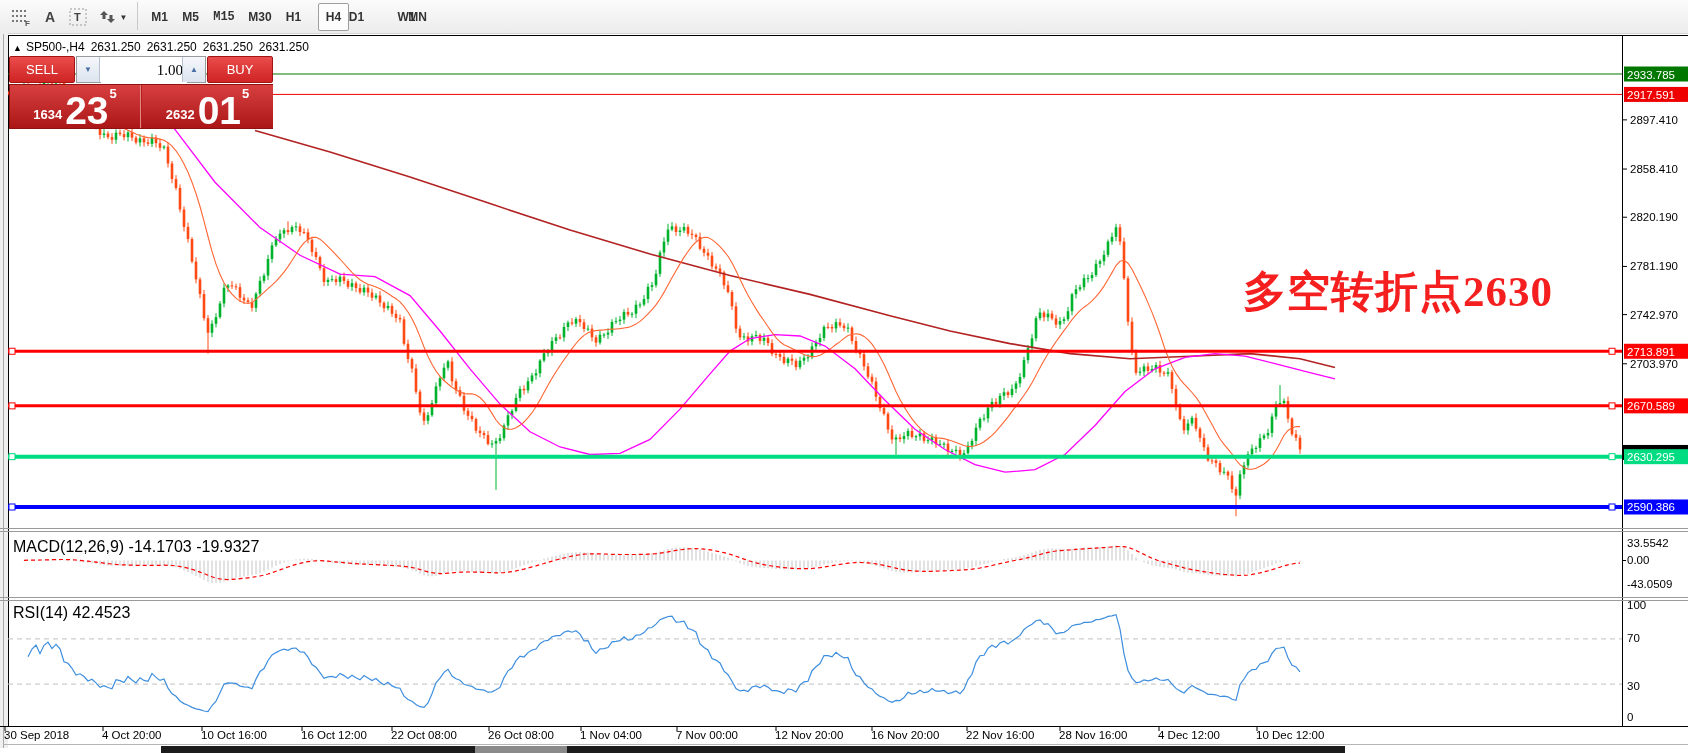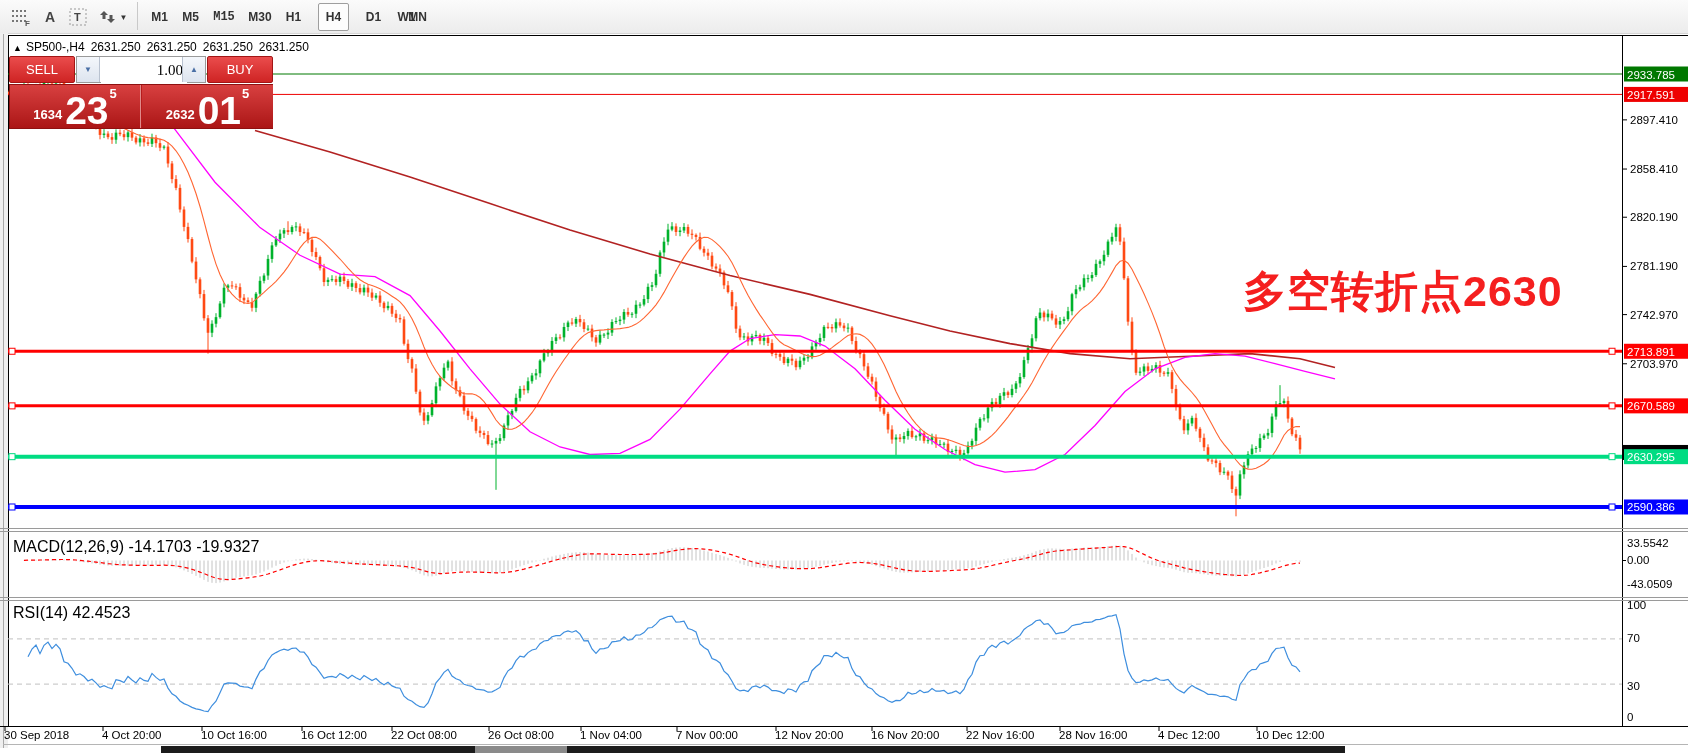--- a/index.html
+++ b/index.html
@@ -43,21 +43,21 @@
   .tp-big{font-size:39px;font-weight:bold;line-height:29px;}
   .tp-sup{font-size:13px;font-weight:bold;line-height:13px;align-self:flex-start;margin-top:2px;margin-left:1px;}
 
   
   .ind-label{position:absolute;font-size:16px;color:#000;z-index:4;text-align:right;}
   #macd-label{left:13px;top:538px;}
   #rsi-label{left:13px;top:604px;}
 
   
   .annotation{position:absolute;left:1243px;top:263px;font-size:43px;font-weight:bold;color:#f51f1f;
-    z-index:4;letter-spacing:1px;white-space:nowrap;}
+    z-index:4;letter-spacing:1px;white-space:nowrap;font-family:Liberation Serif, serif;}
 
   svg text{font-family:"Liberation Sans","DejaVu Sans",sans-serif;}
 </style>
 </head>
 <body>
 
 <div id="app">
 
   <div class="toolbar">
     <div class="tool-btn" style="left:6px;width:28px;">
@@ -85,21 +85,21 @@
       <span class="caret">▼</span>
     </div>
     <div class="toolbar-sep"></div>
     <div id="tf-holder">
         <div class="tf-btn" style="left: 144px; width: 29px;">M1</div>
         <div class="tf-btn" style="left: 175px; width: 29px;">M5</div>
         <div class="tf-btn" style="left: 206px; width: 34px; font-family: Liberation Mono, monospace;">M15</div>
         <div class="tf-btn" style="left: 242px; width: 34px;">M30</div>
         <div class="tf-btn" style="left: 278px; width: 29px;">H1</div>
         <div class="tf-btn selected" style="left: 318px; width: 29px;">H4</div>
-        <div class="tf-btn" style="left: 358px; width: 29px;">D1</div>
+        <div class="tf-btn" style="left: 341px; width: 29px;">D1</div>
         <div class="tf-btn" style="left: 371px; width: 29px; margin-left: 20px;">W1</div>
         <div class="tf-btn" style="left: 402px; width: 29px;">MN</div>
       </div>
   </div>
 
   <svg id="chart-svg" width="1688" height="753" style="position:absolute;left:0;top:0;z-index:1;">
       <defs>
         <clipPath id="clip-main">
           <rect x="8" y="36" width="1614" height="491"></rect>
         </clipPath>

